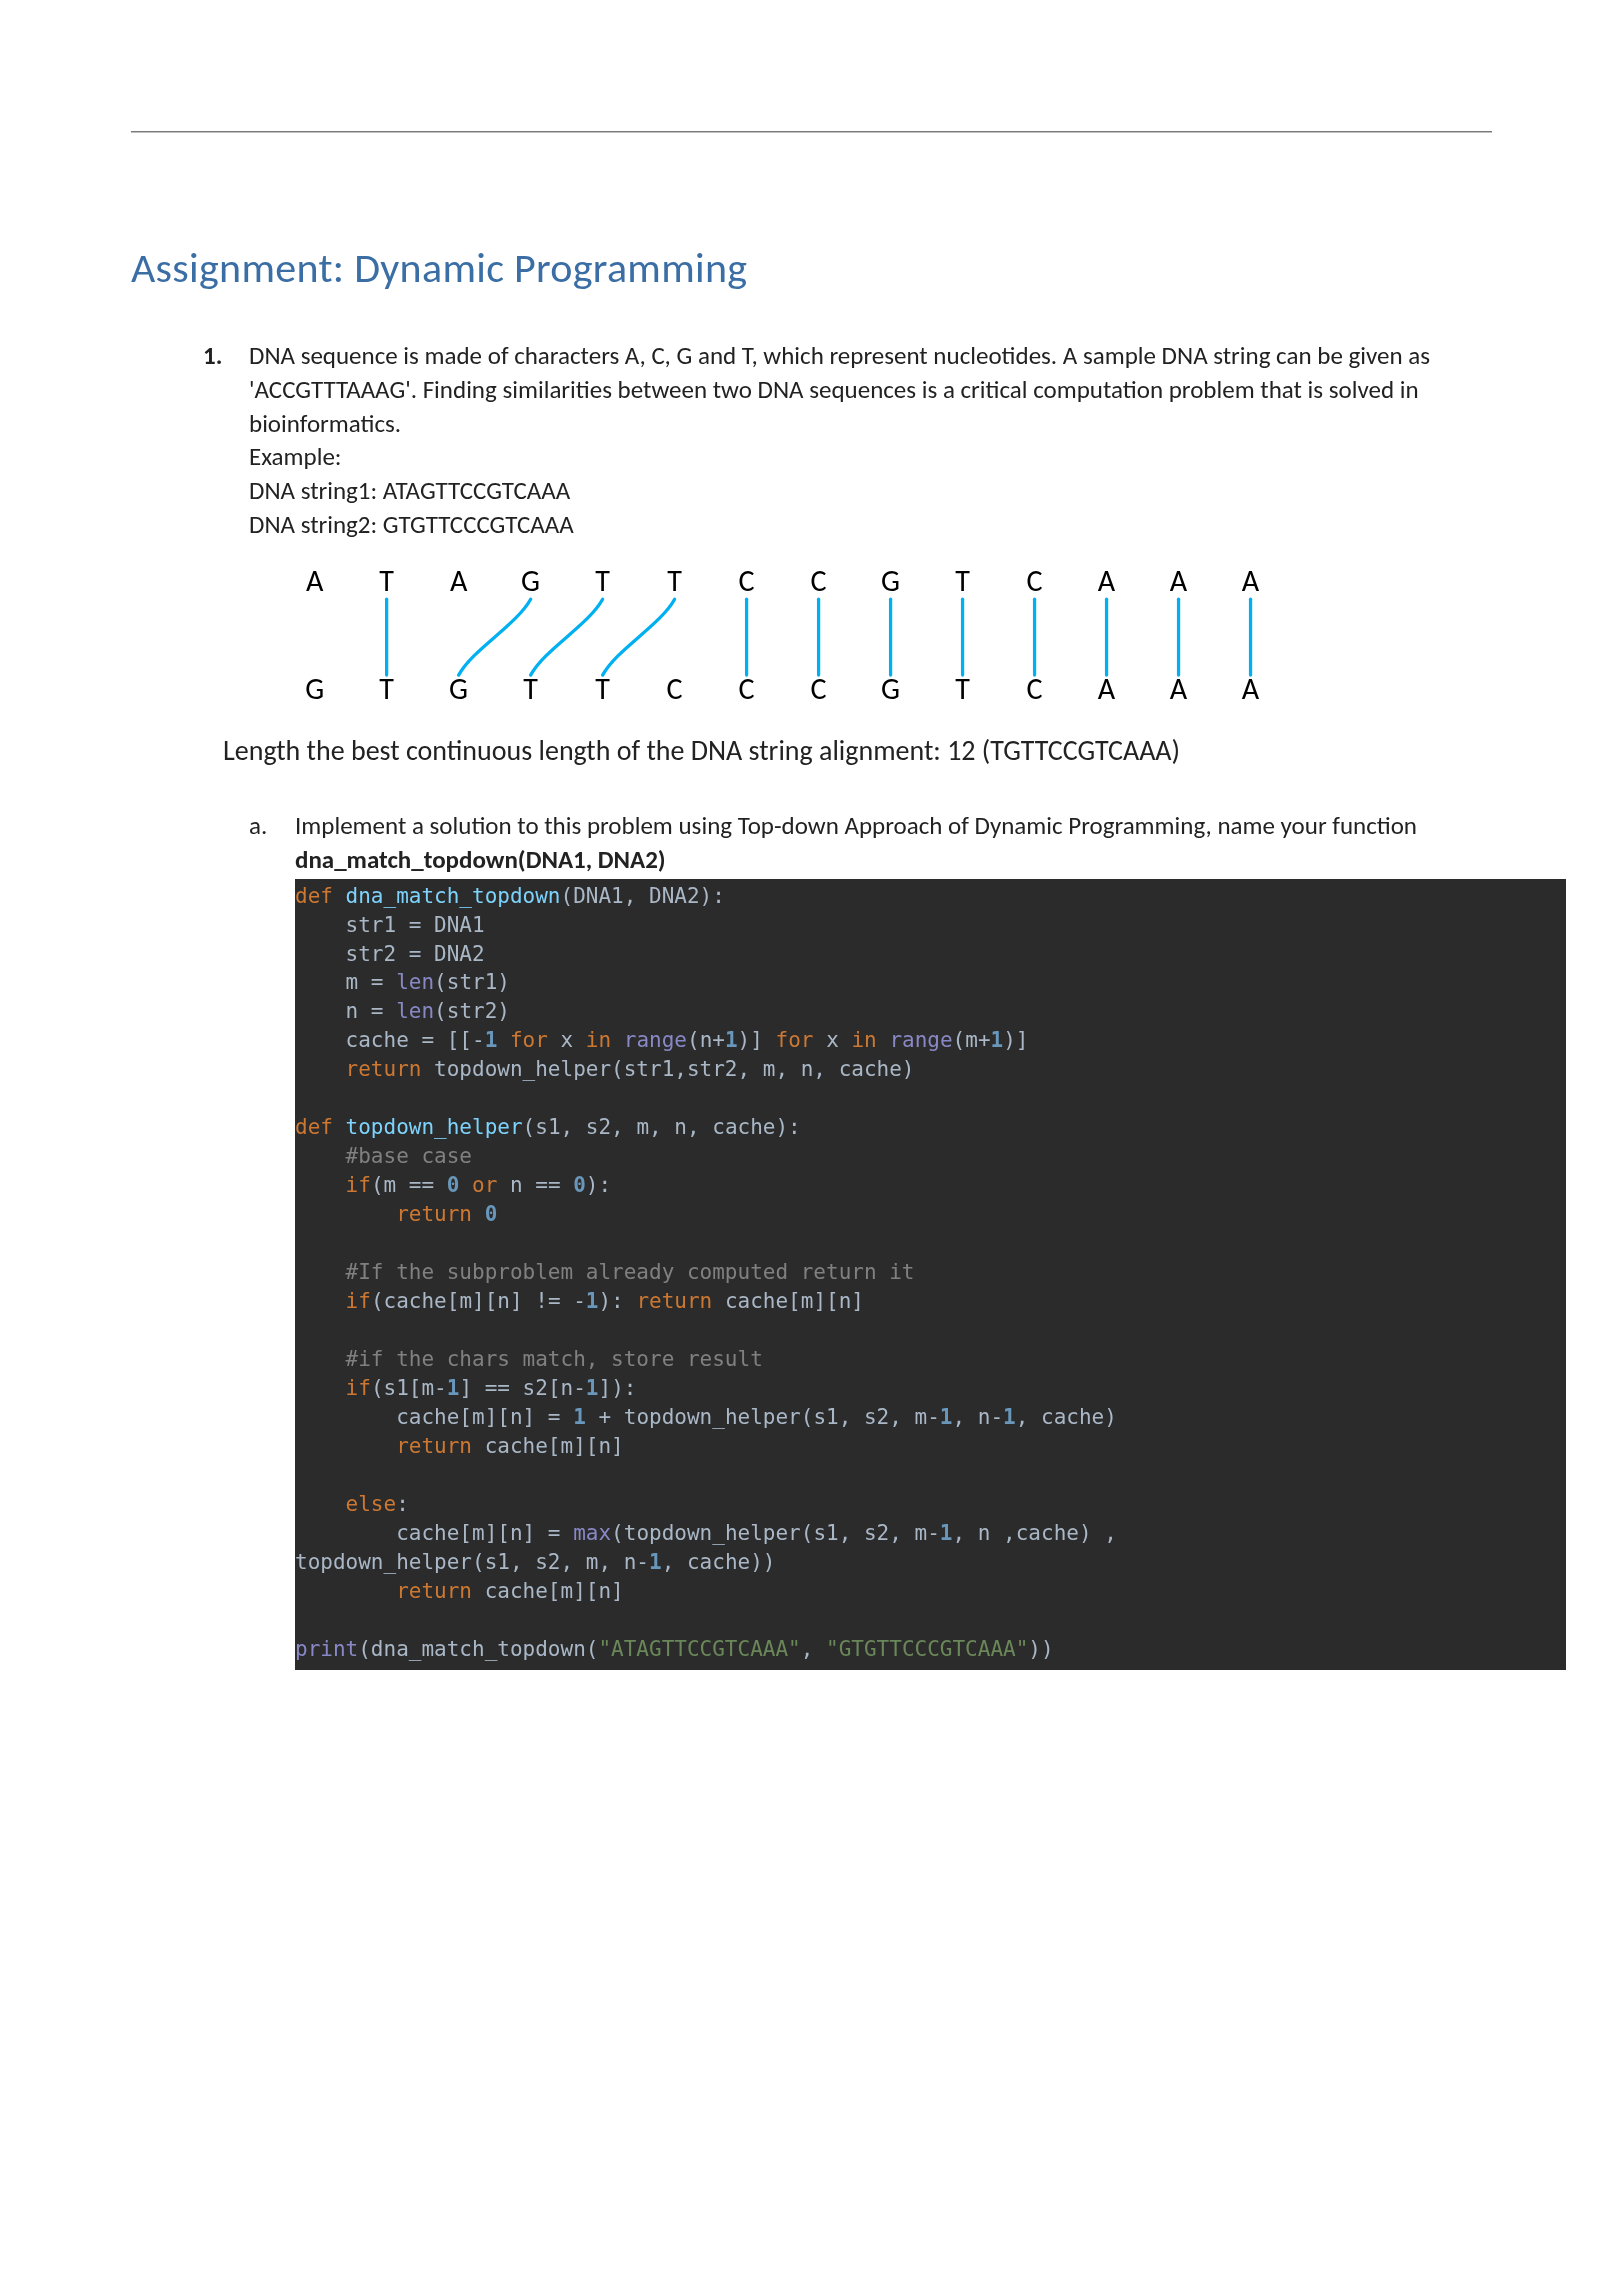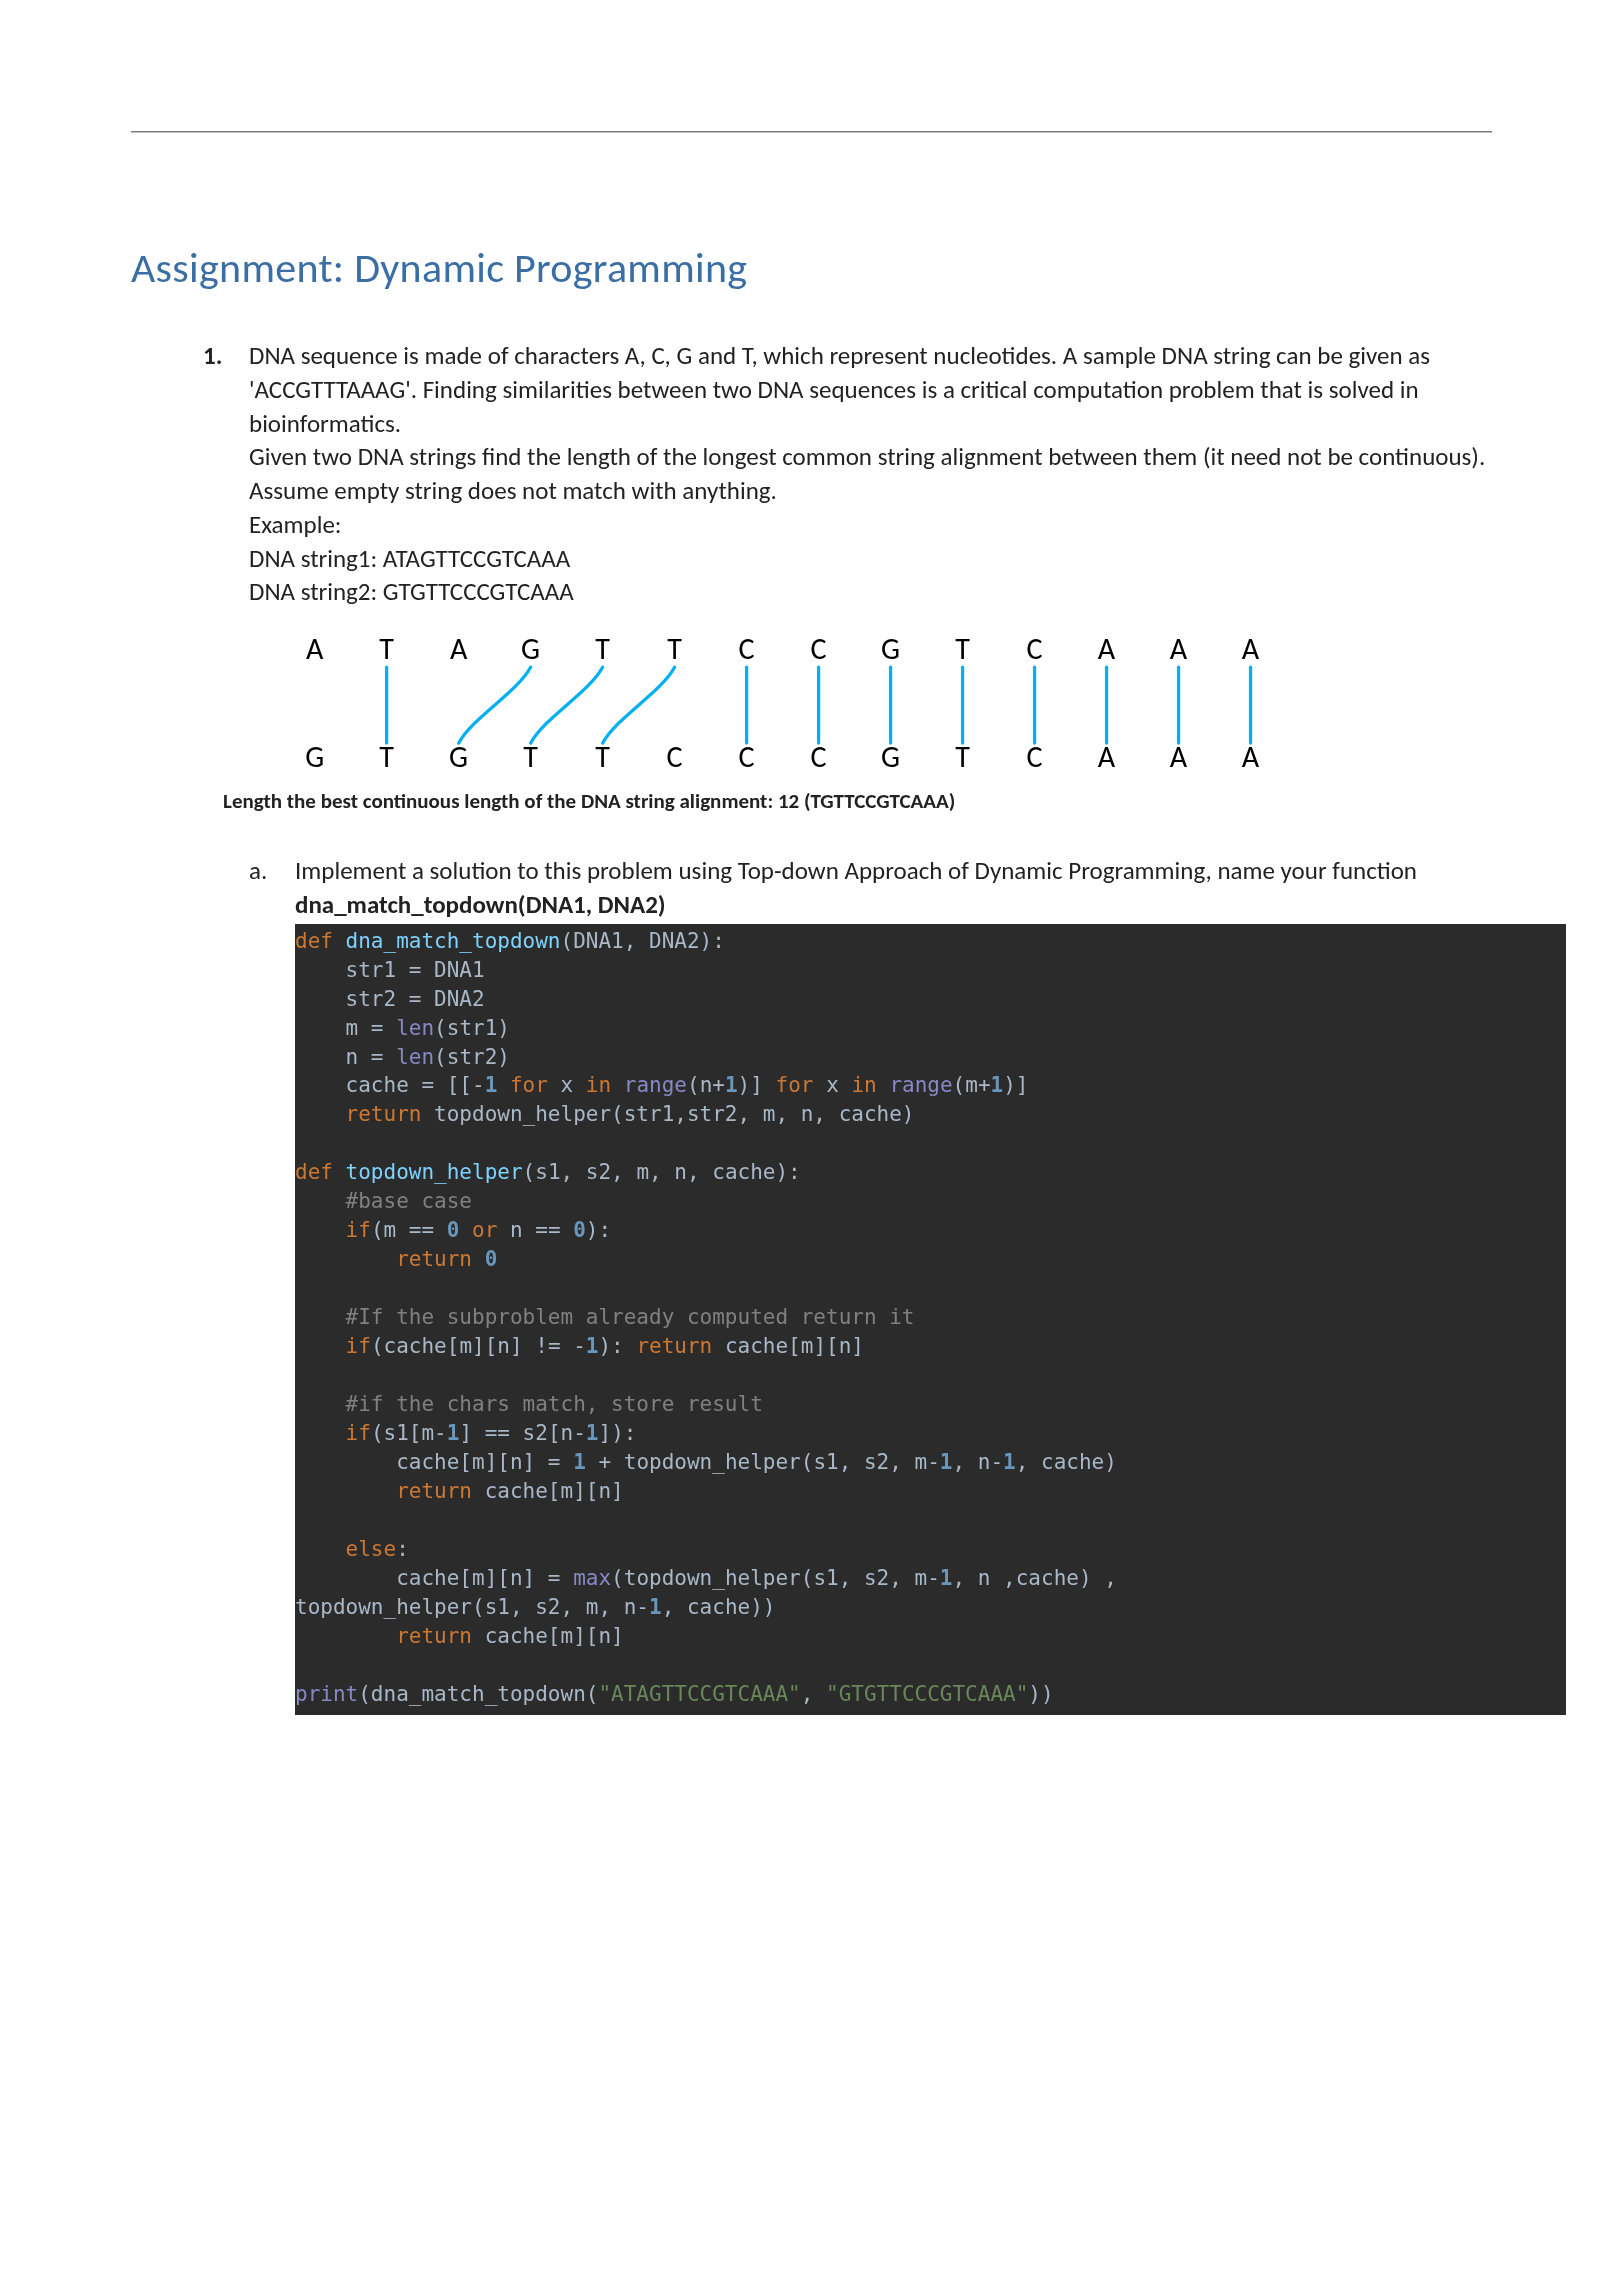--- a/index.html
+++ b/index.html
@@ -58,24 +58,23 @@
   .plain {
     font-weight: 400;
   }
   .dna-diagram {
     margin: 19.6px 0 6.5px 46px;
   }
   .alignment-svg {
     display: block;
   }
   .length-line {
-    margin-top: 7px;
+    margin-top: 20px;
     margin-left: -26px;
-    font-size: 21px;
-    font-weight: bold;
+    font-size: 28px;
   }
   .subitem {
     display: flex;
     margin-top: 39px;
   }
   .subitem .sub-num {
     width: 46px;
     flex: none;
   }
   .subitem .sub-body {
@@ -107,21 +106,20 @@
 <div class="page">
   <div class="top-rule"></div>
 
   <div class="title">Assignment: Dynamic Programming</div>
 
   <div class="content">
     <div class="numitem">
       <div class="num">1.</div>
       <div class="body">
         <div class="plain">DNA sequence is made of characters A, C, G and T, which represent nucleotides. A sample DNA string can be given as 'ACCGTTTAAAG'. Finding similarities between two DNA sequences is a critical computation problem that is solved in bioinformatics.</div>
-        <div class="plain">Given two DNA strings find the length of the longest common string alignment between them (it need not be continuous). Assume empty string does not match with anything.</div>
         <div class="plain">Example:</div>
         <div class="plain">DNA string1: ATAGTTCCGTCAAA</div>
         <div class="plain">DNA string2: GTGTTCCCGTCAAA</div>
 
         <div class="dna-diagram">
           <svg class="alignment-svg" width="1021" height="151" viewBox="0 0 1560 230" style="font-size:38px">
 
             <g id="top-row" font-family="Calibri,Arial,sans-serif" font-size="46" fill="#000">
                 <text x="30" y="46" text-anchor="middle">A</text>
                 <text x="140" y="46" text-anchor="middle">T</text>

